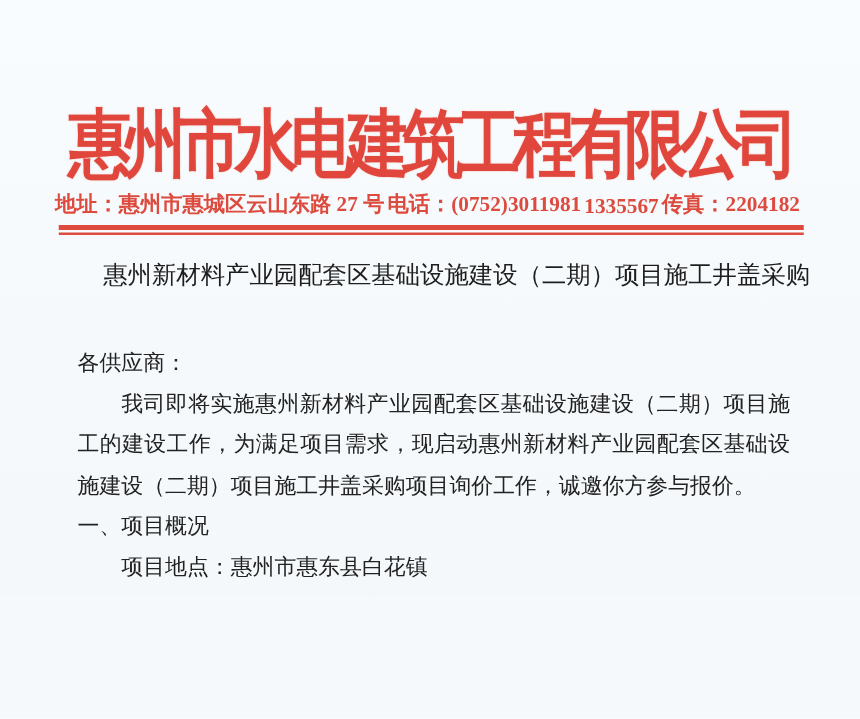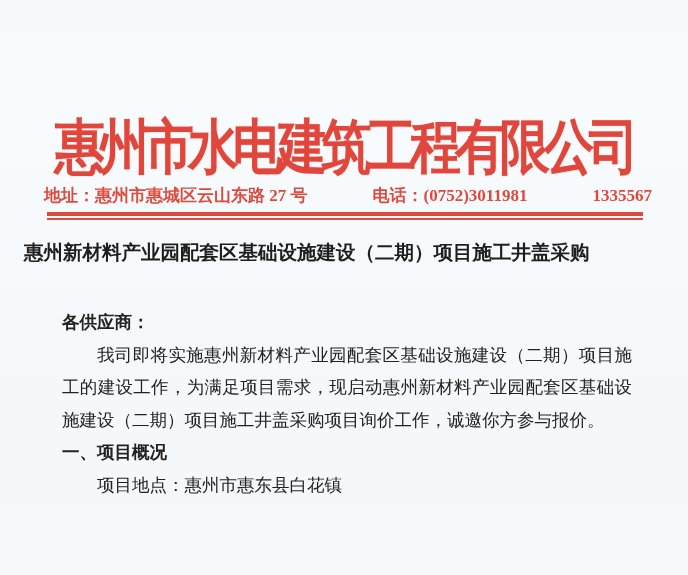--- a/index.html
+++ b/index.html
@@ -8,76 +8,75 @@
     font-family: "Liberation Serif", "DejaVu Serif", serif;
     background: #f6f9fb;
     overflow: hidden;
   }
   .page {
     position: relative;
     width: 688px;
     height: 477px;
     background: linear-gradient(180deg, #f9fcfe 0%, #f5f9fb 60%, #f4f8fa 100%);
     overflow: hidden;
-    margin-top: 32px;
   }
 
   
   .letterhead { position: absolute; left: 0; top: 0; width: 100%; }
   .company-name {
     position: absolute;
     top: 76px; left: 0; right: 0;
     text-align: center;
     color: #e0463b;
     font-weight: bold;
     font-size: 50px;
     letter-spacing: -5.5px;
     transform: scaleY(1.18);
     transform-origin: center top;
     white-space: nowrap;
     text-shadow: 0 0 1px rgba(224,70,59,.55);
   }
   .contact-row {
     position: absolute;
-    top: 152px; left: 44px; right: 36px;
+    top: 152px; left: 44px; right: 48px;
     display: flex;
     justify-content: space-between;
-    align-items: center;
+    align-items: flex-end;
     color: #dd4a3e;
     font-weight: bold;
     font-size: 17px;
     white-space: nowrap;
   }
   .rule-wrap { position: absolute; top: 180px; left: 47px; right: 45px; }
   .rule-thick { height: 3.5px; background: #dd4a3e; }
   .rule-thin  { height: 2px; background: #dd4a3e; margin-top: 2.5px; }
 
   
   .doc-title {
     position: absolute;
-    top: 203px; left: 24px; right: 40px;
-    text-align: left;
+    top: 203px; left: 40px; right: 40px;
+    text-align: right;
     color: #1e1e1e;
-    font-weight: bold;
+    font-weight: normal;
     font-size: 19.5px;
     line-height: 35px;
   }
 
   
   .doc-body {
     position: absolute;
     top: 274px; left: 62px; right: 56px;
     color: #222;
     font-size: 17.5px;
     line-height: 32.6px;
     text-align: justify;
   }
   .para { text-indent: 2em; }
-  .no-indent { text-indent: 0; font-weight: bold; }
-  .section-heading { font-weight: bold; text-indent: 0; }
+  .no-indent { text-indent: 0; }
+  .section-heading { font-weight: normal; text-indent: 0; }
 
   
   .seal {
     position: absolute; left: 0; top: 0; width: 100%; height: 100%;
     pointer-events: none;
     mix-blend-mode: multiply;
   }
   .seal-ring {
     position: absolute;
     left: 620px; top: 508px;
@@ -112,20 +111,21 @@
 
 <div class="page">
 
   <div class="letterhead">
     <div class="company-name">惠州市水电建筑工程有限公司</div>
 
     <div class="contact-row">
       <span>地址：惠州市惠城区云山东路 27 号</span>
       <span>电话：(0752)3011981</span>
       <span>1335567</span>
+      <span>传真：2204182</span>
     </div>
 
     <div class="rule-wrap">
       <div class="rule-thick"></div>
       <div class="rule-thin"></div>
     </div>
   </div>
 
   <div class="doc-title">
     <div>惠州新材料产业园配套区基础设施建设（二期）项目施工井盖采购</div>

